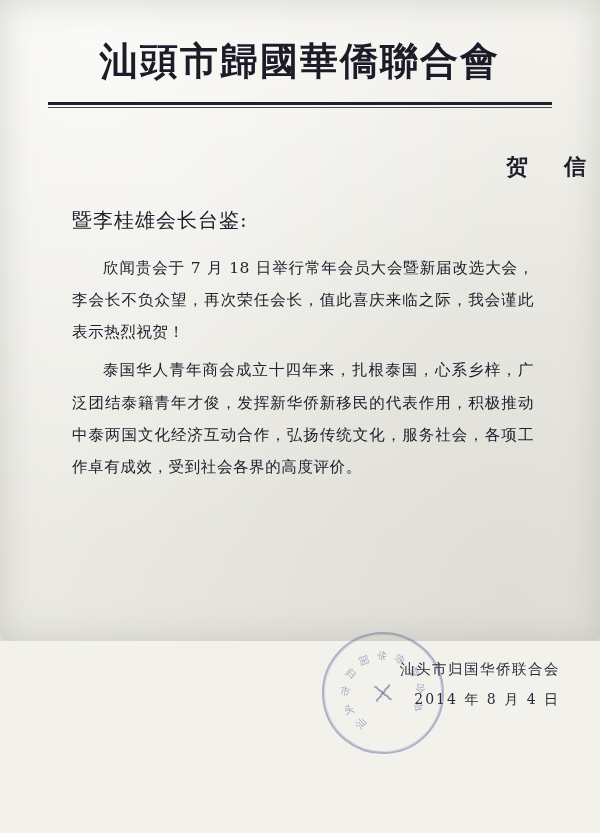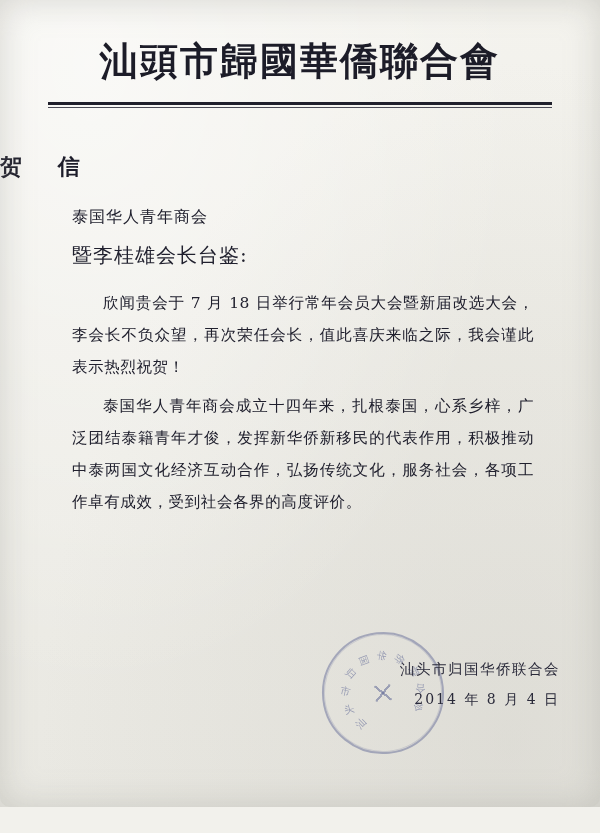--- a/index.html
+++ b/index.html
@@ -9,21 +9,21 @@
   body {
     width: 600px;
     height: 833px;
     background: #f2f1ec;
     font-family: "DejaVu Sans", sans-serif;
     overflow: hidden;
   }
   .page {
     position: relative;
     width: 600px;
-    height: 807px;
+    height: 641px;
     background: linear-gradient(180deg, #f4f3ee 0%, #eeede7 45%, #e9e8e2 100%);
     border-radius: 10px;
   }
   
   .paper-texture {
     position: absolute;
     inset: 0;
     background:
       radial-gradient(ellipse at 15% 8%, rgba(255,255,255,0.55), rgba(255,255,255,0) 60%),
       radial-gradient(ellipse at 85% 92%, rgba(200,198,190,0.35), rgba(255,255,255,0) 65%);
@@ -56,21 +56,21 @@
     left: 48px;
     width: 504px;
     height: 1px;
     background: #4a4a56;
   }
   .doc-title {
     position: absolute;
     top: 152px;
     left: 0;
     width: 600px;
-    text-align: left;
+    text-align: right;
     font-family: "DejaVu Serif", serif;
     font-size: 22px;
     font-weight: bold;
     color: #1d1d2a;
     letter-spacing: 14px;
   }
   .body-block {
     position: absolute;
     top: 200px;
     left: 72px;
@@ -172,21 +172,20 @@
   <div class="paper-texture"></div>
 
   <div class="letterhead">汕頭市歸國華僑聯合會</div>
 
   <div class="rule-top"></div>
   <div class="rule-top-2"></div>
 
   <div class="doc-title">贺 信</div>
 
   <div class="body-block">
-    <p class="salutation">泰国华人青年商会</p>
     <p class="salutation-2">暨李桂雄会长台鉴:</p>
     <p class="para">欣闻贵会于 7 月 18 日举行常年会员大会暨新届改选大会，李会长不负众望，再次荣任会长，值此喜庆来临之际，我会谨此表示热烈祝贺！</p>
     <p class="para">泰国华人青年商会成立十四年来，扎根泰国，心系乡梓，广泛团结泰籍青年才俊，发挥新华侨新移民的代表作用，积极推动中泰两国文化经济互动合作，弘扬传统文化，服务社会，各项工作卓有成效，受到社会各界的高度评价。</p>
   </div>
 
   <div class="seal">
     <div class="seal-text">
         <span style="transform: rotate(-128deg) translate(0px, -42px) rotate(90deg);">汕</span>
         <span style="transform: rotate(-99.5556deg) translate(0px, -42px) rotate(90deg);">头</span>
         <span style="transform: rotate(-71.1111deg) translate(0px, -42px) rotate(90deg);">市</span>

